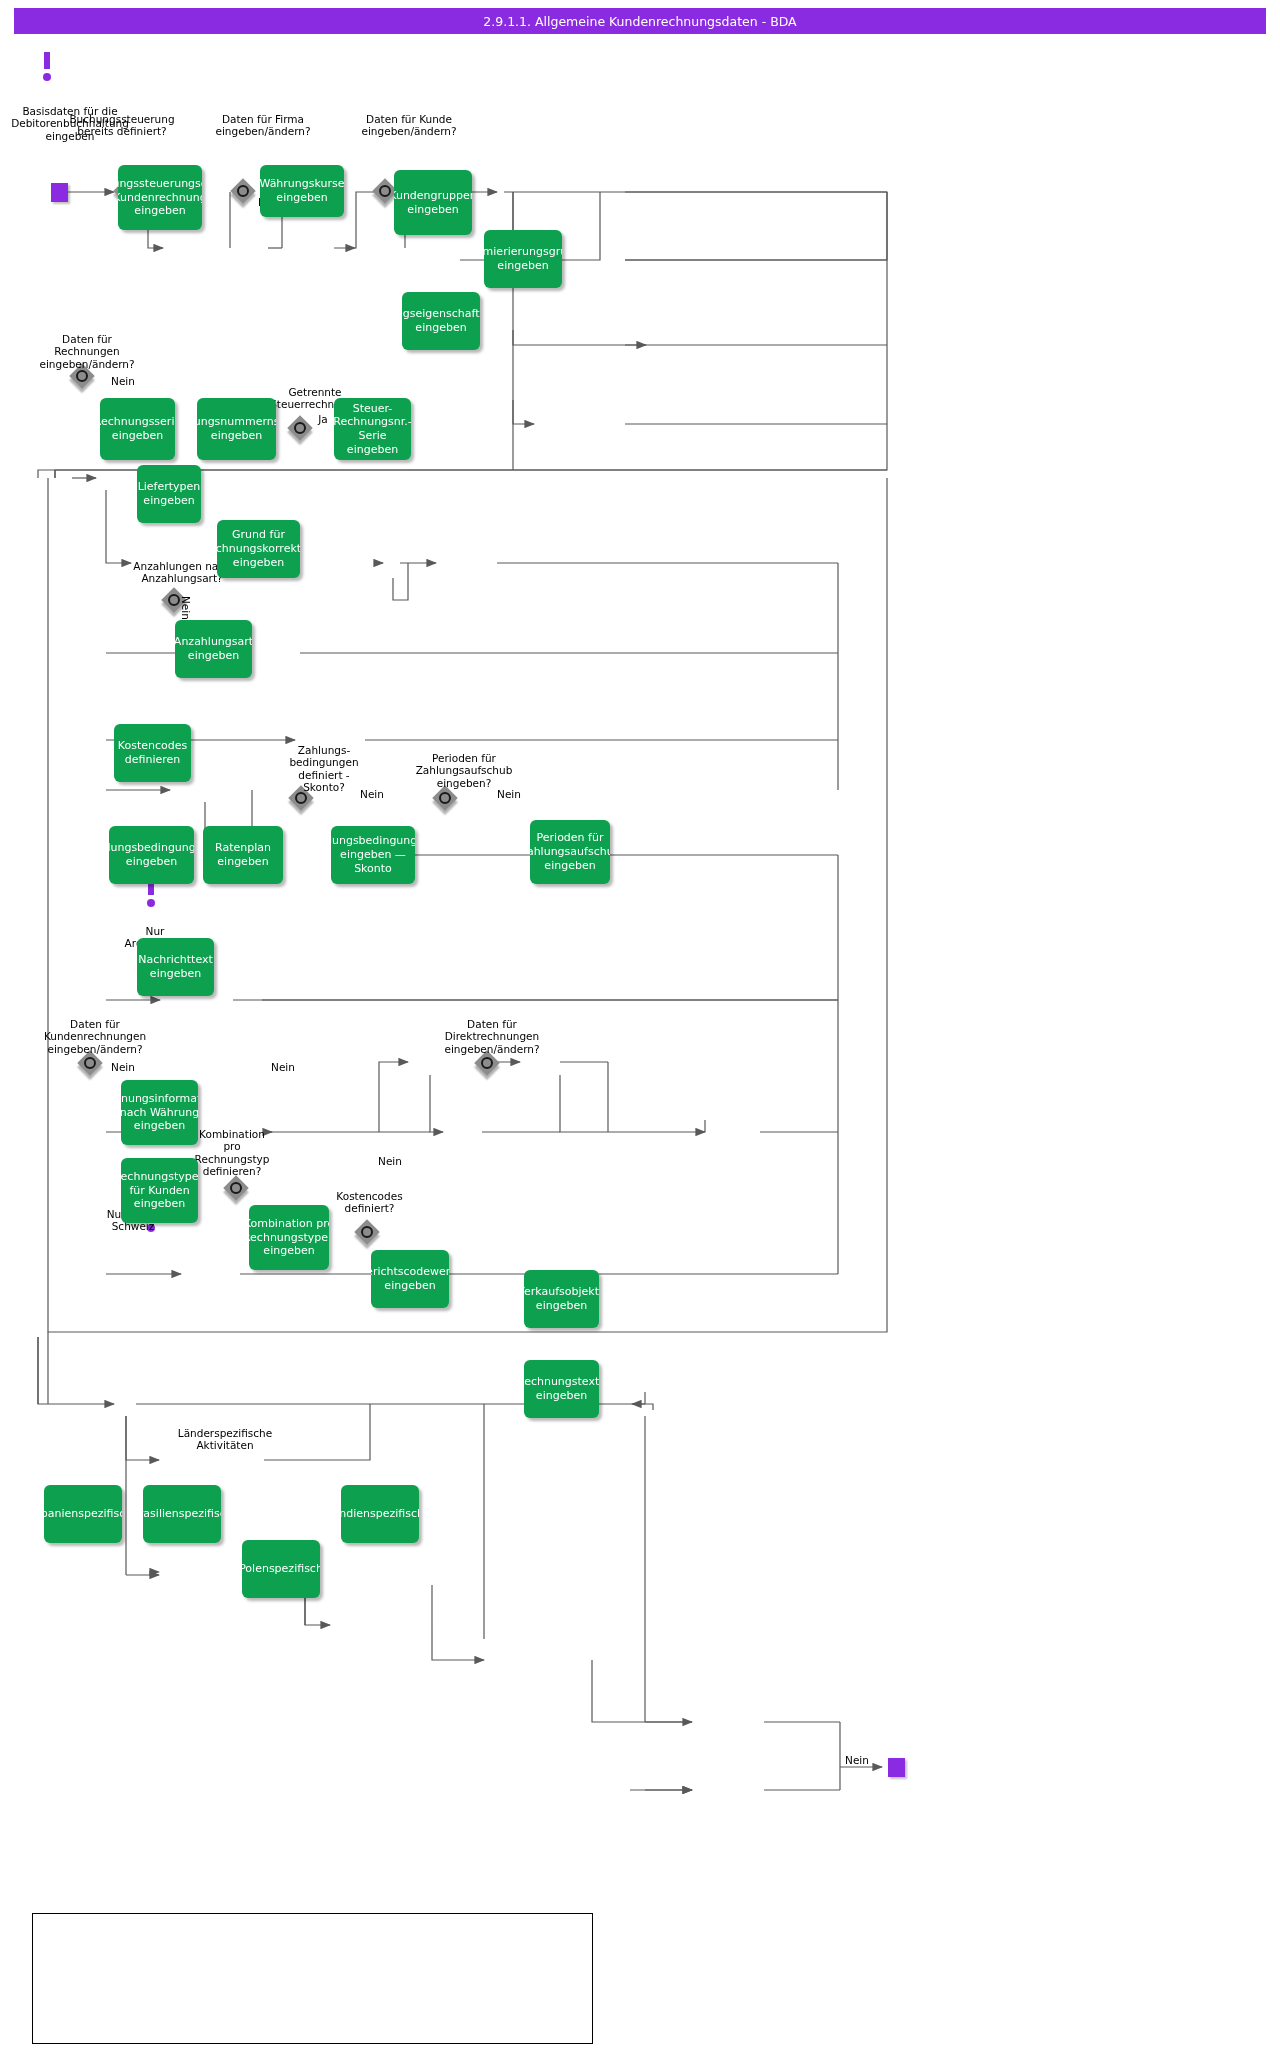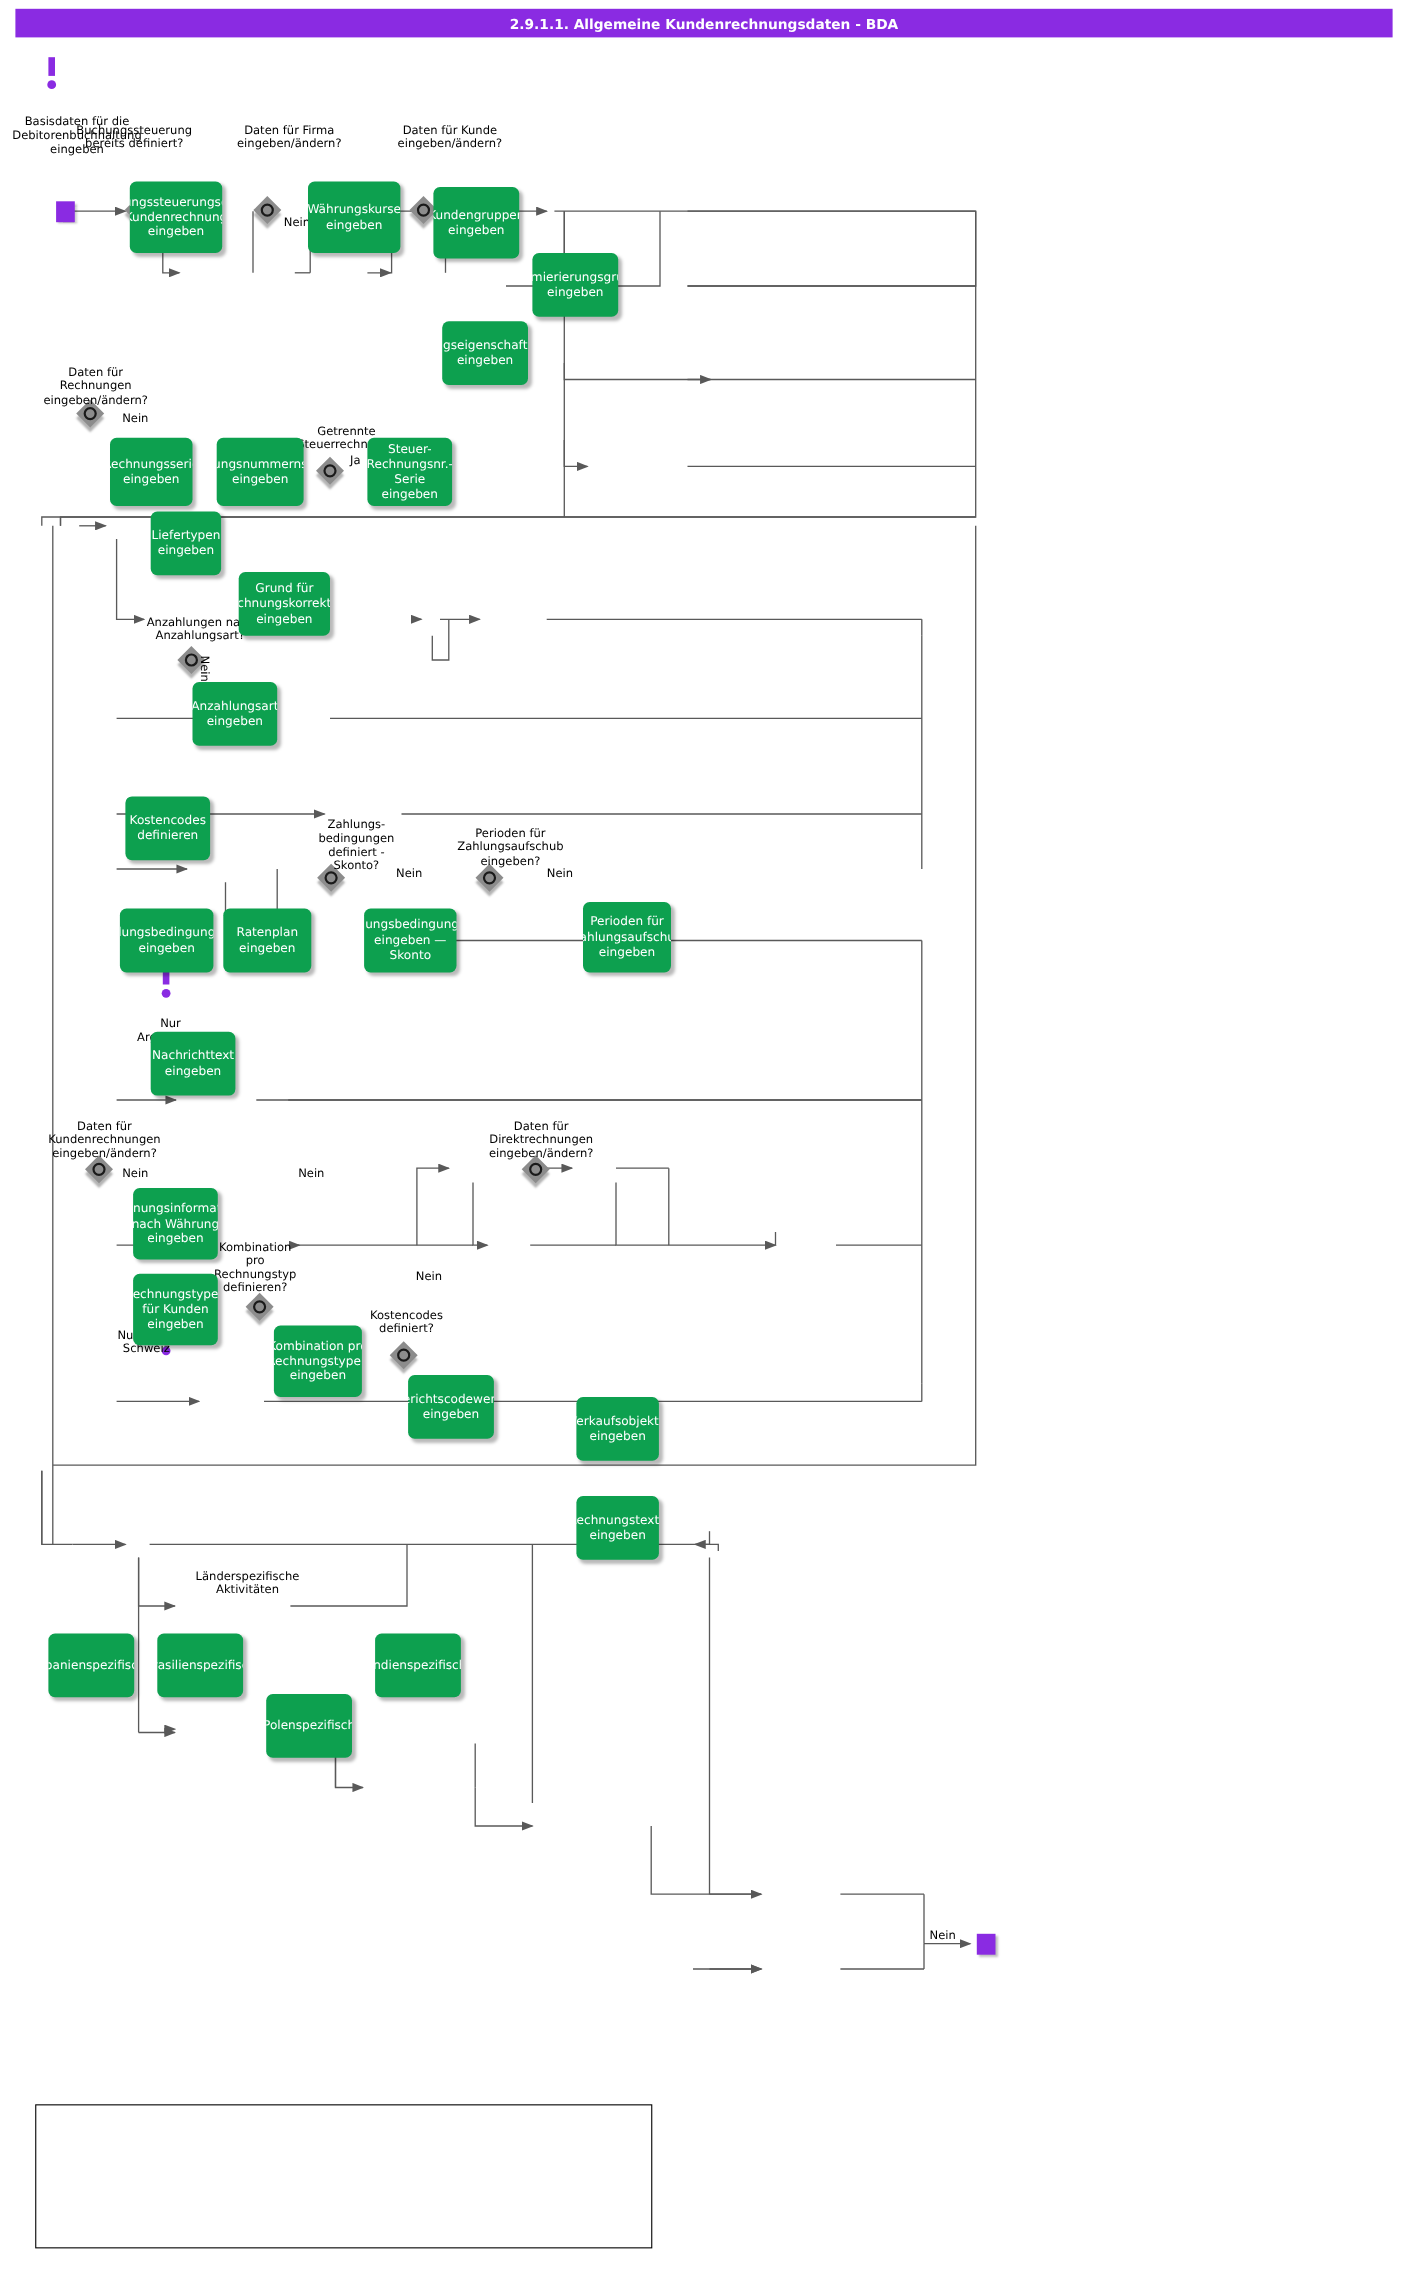--- a/index.html
+++ b/index.html
@@ -16,21 +16,21 @@
     overflow: hidden;
   }
   
   #titlebar {
     position: absolute;
     left: 14px; top: 8px;
     width: 1252px; height: 26px;
     background: #8a2be2;
     color: #ffffff;
     font-size: 12.5px;
-    font-weight: bold;
+    font-weight: normal;
     display: flex;
     align-items: center;
     justify-content: center;
   }
   
   #wires {
     position: absolute;
     left: 0; top: 0;
     width: 1280px; height: 2065px;
     pointer-events: none;
@@ -365,21 +365,21 @@
   <div class="lbl" style="left:422px; top:1018px; width:140px;">Daten für
 Direktrechnungen
 eingeben/ändern?</div>
 
   <div class="act" style="left:118px; top:165px; width:84px; height:65px;">
     <span style="white-space:pre-line;">nungssteuerungsda
 Kundenrechnung
 eingeben</span>
     </div>
 
-  <div class="act" style="left:280px; top:165px; width:84px; height:65px;">
+  <div class="act" style="left:260px; top:165px; width:84px; height:52px;">
     <span style="white-space:pre-line;">Währungskurse
 eingeben</span>
     </div>
 
   <div class="act" style="left:394px; top:170px; width:78px; height:65px;">
     <span style="white-space:pre-line;">Kundengruppen
 eingeben</span>
     </div>
 
   <div class="act" style="left:484px; top:230px; width:78px; height:58px;">

